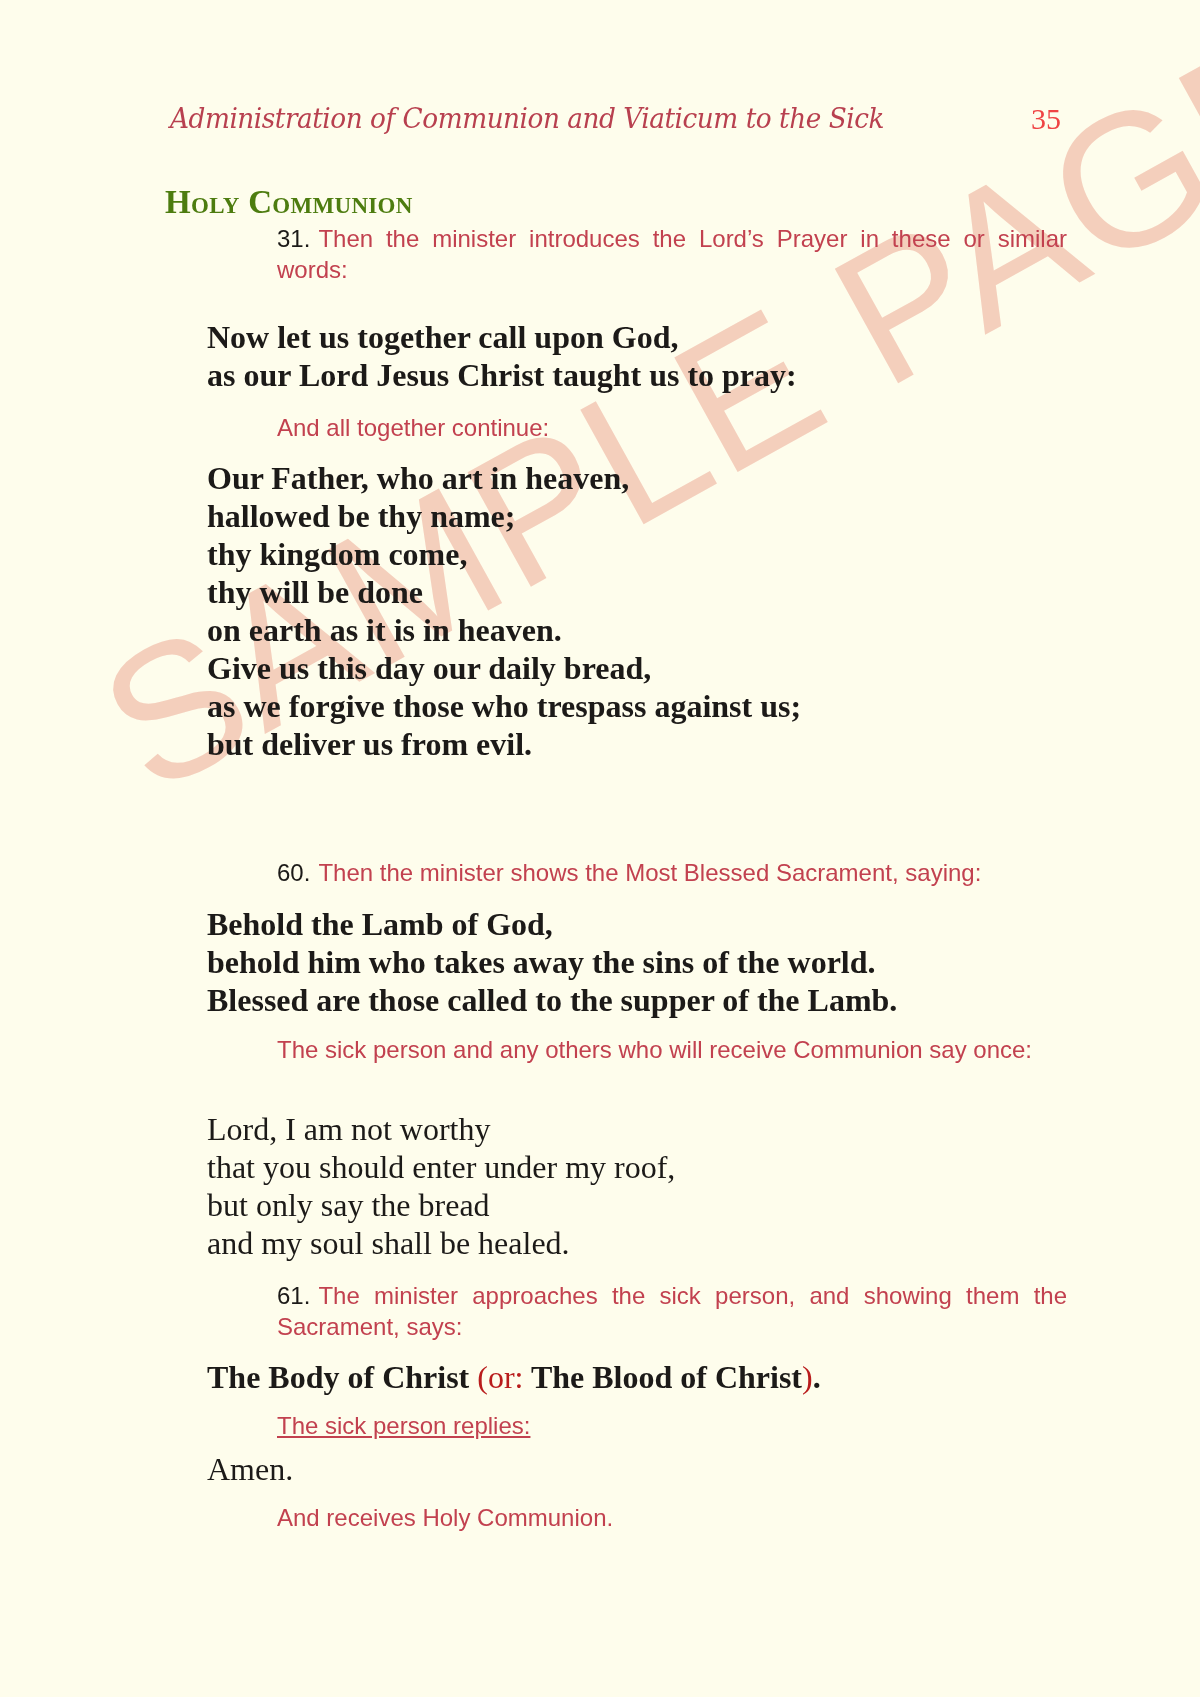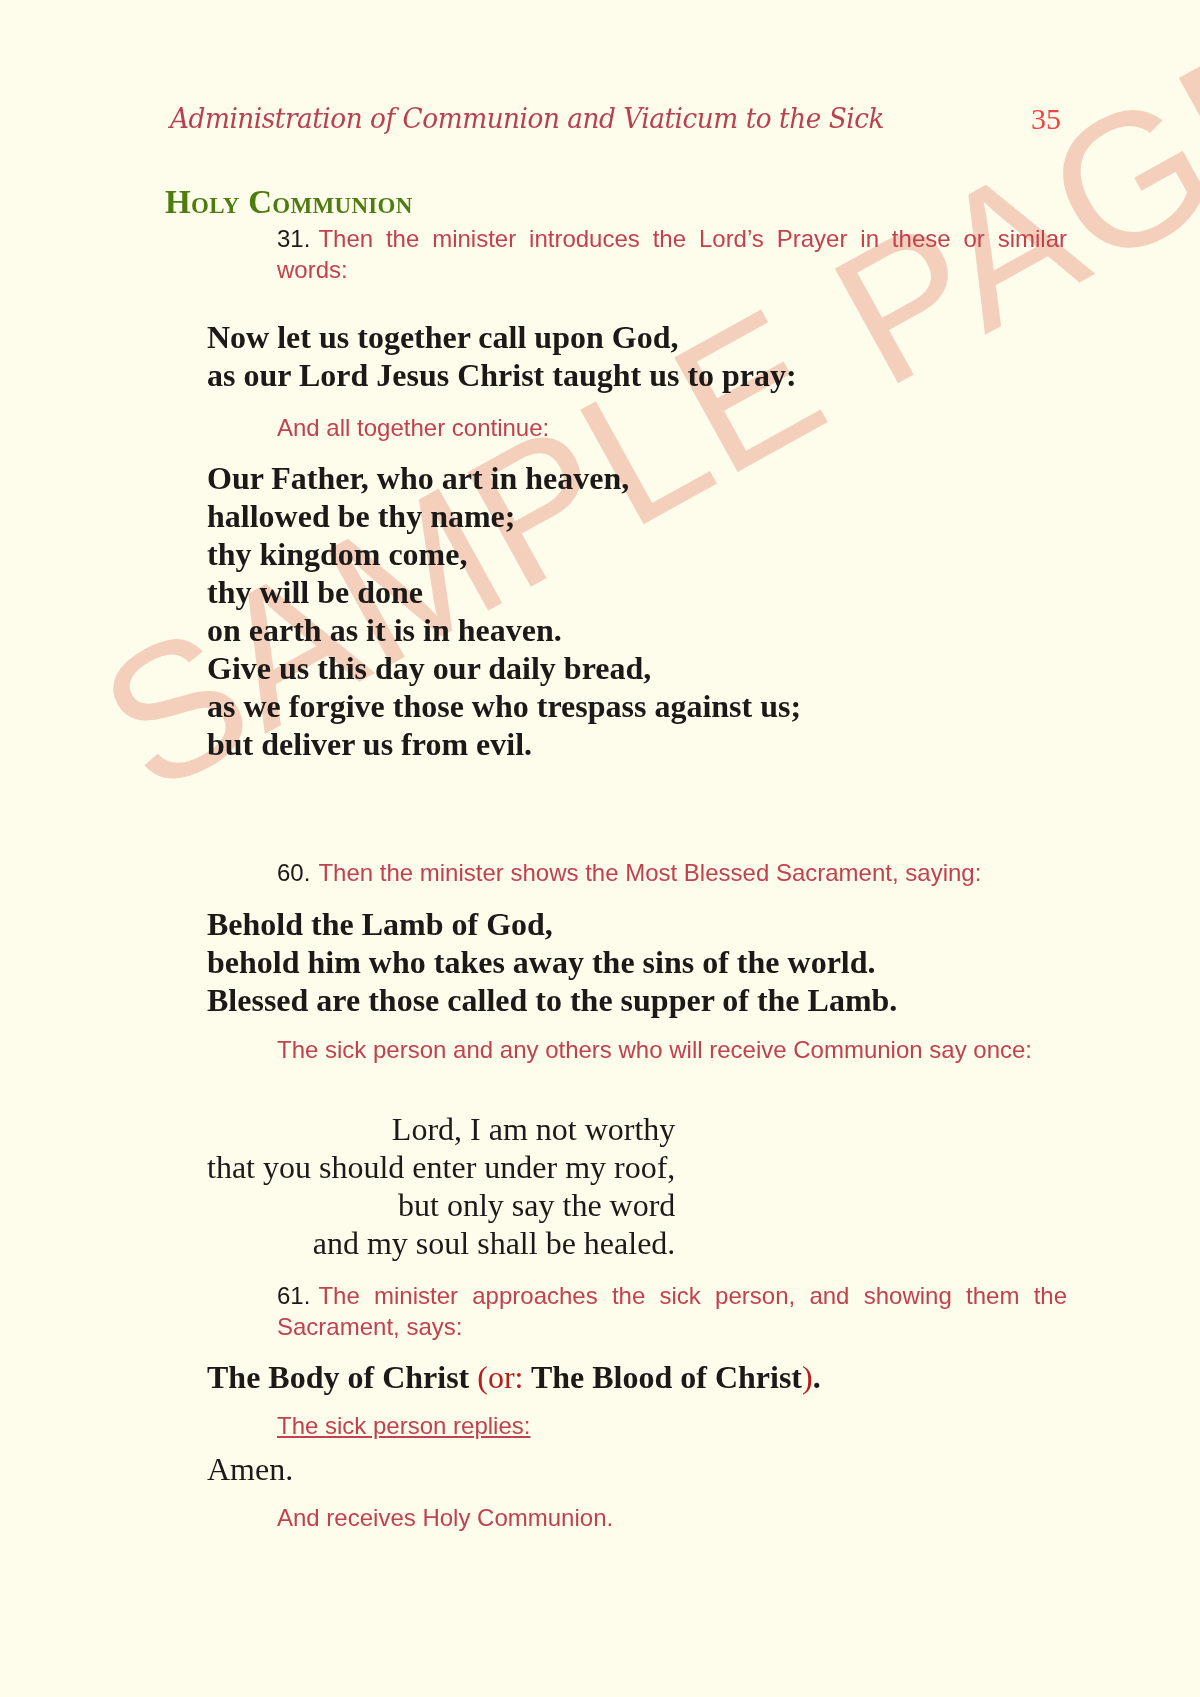--- a/index.html
+++ b/index.html
@@ -140,24 +140,24 @@
   <div class="text-block bold" style="top:905px;">
     <span class="line">Behold the Lamb of God,</span>
     <span class="line">behold him who takes away the sins of the world.</span>
     <span class="line">Blessed are those called to the supper of the Lamb.</span>
   </div>
 
   <div class="rubric" style="top:1034px;">
     <span>The sick person and any others who will receive Communion say once:</span>
   </div>
 
-  <div class="text-block" style="top:1110px;text-align:right;">
+  <div class="text-block" style="top:1110px;">
     <span class="line">Lord, I am not worthy</span>
     <span class="line">that you should enter under my roof,</span>
-    <span class="line">but only say the word</span>
+    <span class="line">but only say the bread</span>
     <span class="line">and my soul shall be healed.</span>
   </div>
 
   <div class="rubric" style="top:1280px;">
     <span class="num">61.</span><span>The minister approaches the sick person, and showing them the Sacrament, says:</span>
   </div>
 
   <div class="text-block bold" style="top:1358px;">
     <span>The Body of Christ </span><span class="red">(or:</span><span> The Blood of Christ</span><span class="red">)</span><span>.</span>
   </div>

